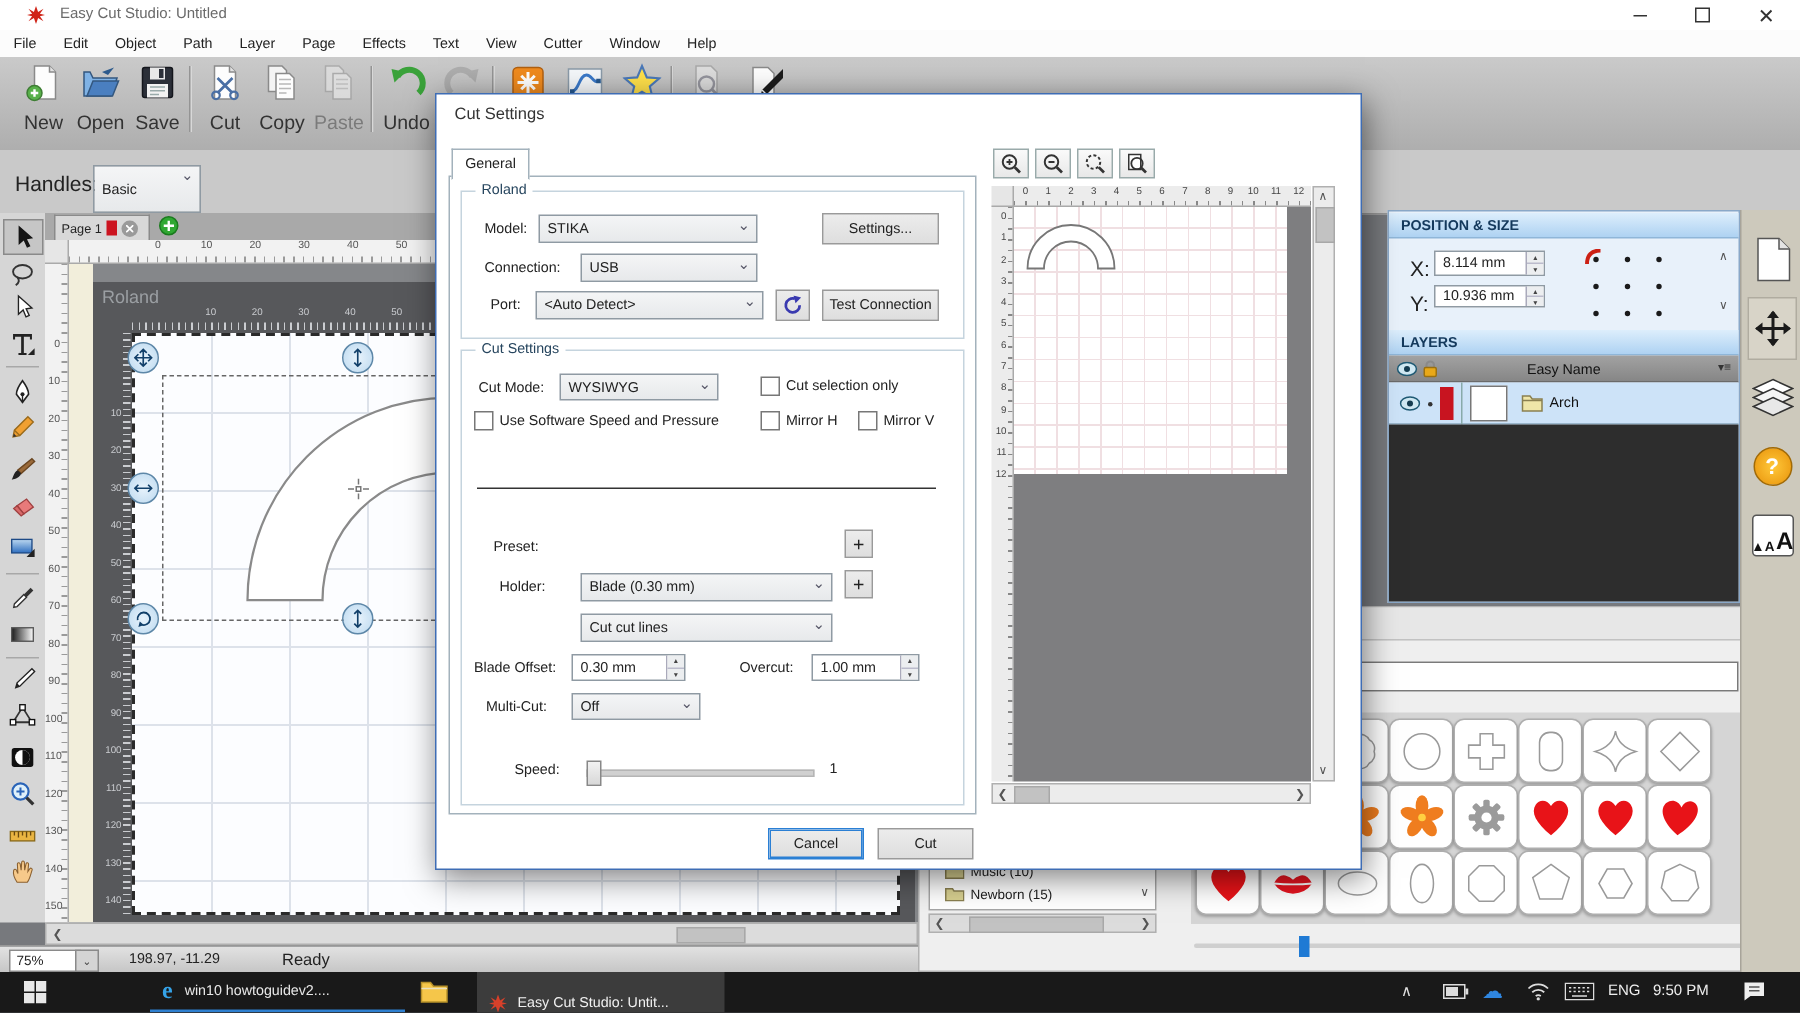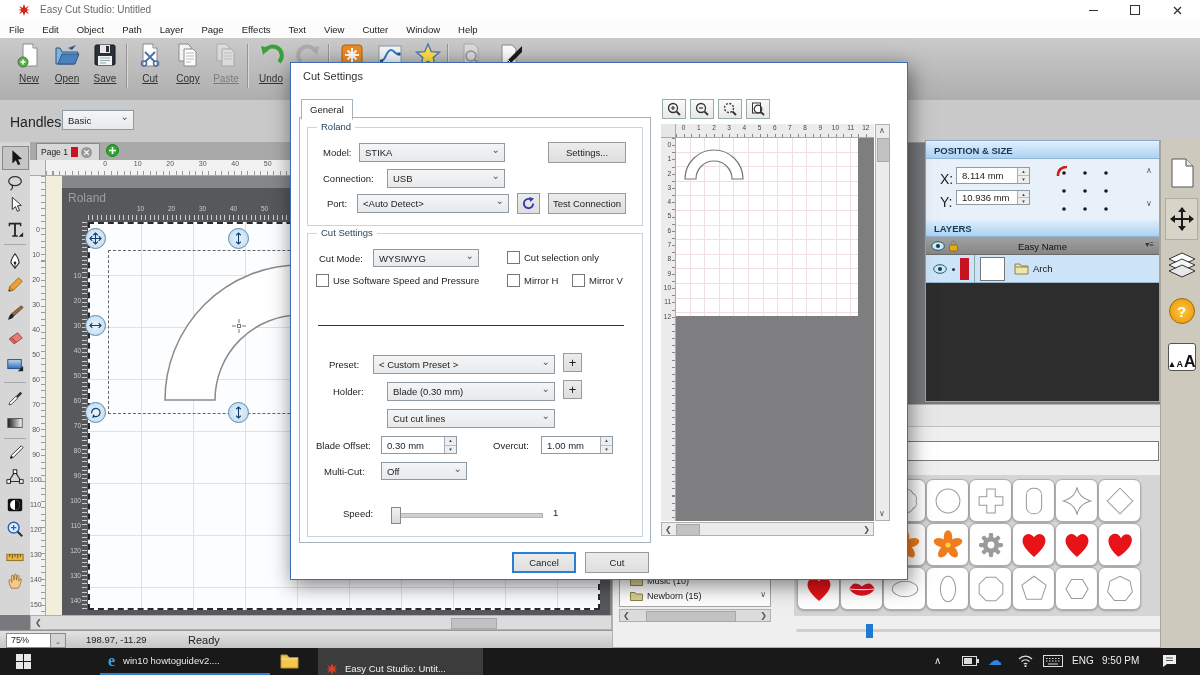--- a/index.html
+++ b/index.html
@@ -8,21 +8,21 @@
   .abs{position:absolute;}
   .txt{color:#222;font-size:14px;white-space:nowrap;}
   
   .titlebar{left:0;top:0;width:1200px;height:20px;background:#fff;display:flex;align-items:center;}
   .titlebar .title{color:#6a6a6a;font-size:10px;margin-left:6px;}
   .winbtn{width:14px;height:12px;display:flex;align-items:center;justify-content:center;}
   .menubar{left:0;top:20px;width:1200px;height:18px;background:#fcfcfc;border-bottom:1px solid #d7d7d7;display:flex;align-items:center;}
   .menubar span{padding:0 9px;font-size:9.5px;color:#222;}
   .toolbar{left:0;top:38px;width:1200px;height:62px;background:linear-gradient(#cacaca,#aeaeae);border-bottom:1px solid #8f8f8f;}
   .tbtn{position:absolute;top:4px;width:38px;text-align:center;}
-  .tbtn .lbl{display:block;font-size:10px;color:#333;margin-top:1px;text-decoration:underline;}
+  .tbtn .lbl{display:block;font-size:13px;color:#333;margin-top:1px;}
   .tsep{position:absolute;top:6px;width:1px;height:44px;background:#949494;border-right:1px solid #d8d8d8;}
   .handlesbar{left:0;top:100px;width:1200px;height:42px;background:#c9c9c9;border-bottom:1px solid #979797;}
   
   .dd{position:absolute;background:linear-gradient(#f4f5f6,#e7e9eb);border:1px solid #8f9aa3;font-size:9.5px;color:#222;
       display:flex;align-items:center;padding-left:5px;box-sizing:border-box;}
   .dd::after{content:"\2304";position:absolute;right:4px;top:0px;color:#556;font-size:10px;}
   .btn{position:absolute;background:linear-gradient(#ececec,#dedede);border:1px solid #9a9a9a;font-size:9.5px;color:#222;
       display:flex;align-items:center;justify-content:center;box-sizing:border-box;}
   .btn.focused{border:1px solid #2a7fd4;box-shadow:0 0 0 1px #2a7fd4 inset;}
   .spin{position:absolute;background:#fff;border:1px solid #8f9aa3;font-size:9.5px;color:#222;display:flex;align-items:center;
@@ -223,21 +223,21 @@
       <svg width="26" height="26" viewBox="0 0 26 26">
         <path d="M4 3 L14 3 L18 7 L18 23 L4 23 Z" fill="#fdfdfd" stroke="#8a8a8a"></path>
         <path d="M24 4 L10 18 L9 22 L13 21 L24 10 Z" fill="#1c1c1c"></path>
           <path d="M10 18 L12.5 20.5" stroke="#fff"></path>
         </svg>
     </div>
   </div>
 
   <div class="abs handlesbar">
     <span class="abs txt" style="left:10px;top:14px">Handles:</span>
-    <div class="dd" style="left:62px;top:10px;width:72px;height:20px">
+    <div class="dd" style="left:62px;top:10px;width:72px;height:32px">
       <span>Basic</span>
     </div>
   </div>
 
   <div class="abs toolbox">
     <div class="tool sel" style="top:4px">
       <svg width="18" height="18" viewBox="0 0 20 20">
           <path d="M6 1.5 L6 16 L9.8 12.5 L12.2 18 L14.8 16.8 L12.2 11.6 L16.8 11 Z" fill="#151515"></path>
         </svg>
       </div>
@@ -819,23 +819,20 @@
       <span class="box"></span>
         <span class="txt">Mirror H</span>
       </div>
     <div class="cb" style="left:281px;top:211px">
       <span class="box"></span>
         <span class="txt">Mirror V</span>
       </div>
     <div class="abs" style="left:27px;top:262px;width:306px;height:1px;background:#333"></div>
 
     <span class="dlabel" style="left:38px;top:296px">Preset:</span>
-    <div class="dd" style="left:82px;top:292px;width:182px;height:19px">
-        <span>&lt; Custom Preset &gt;</span>
-      </div>
     <div class="btn" style="left:272px;top:290px;width:19px;height:19px;font-size:13px">+</div>
     <span class="dlabel" style="left:42px;top:323px">Holder:</span>
     <div class="dd" style="left:96px;top:319px;width:168px;height:19px">
         <span>Blade (0.30 mm)</span>
       </div>
     <div class="btn" style="left:272px;top:317px;width:19px;height:19px;font-size:13px">+</div>
     <div class="dd" style="left:96px;top:346px;width:168px;height:19px">
         <span>Cut cut lines</span>
       </div>
 

